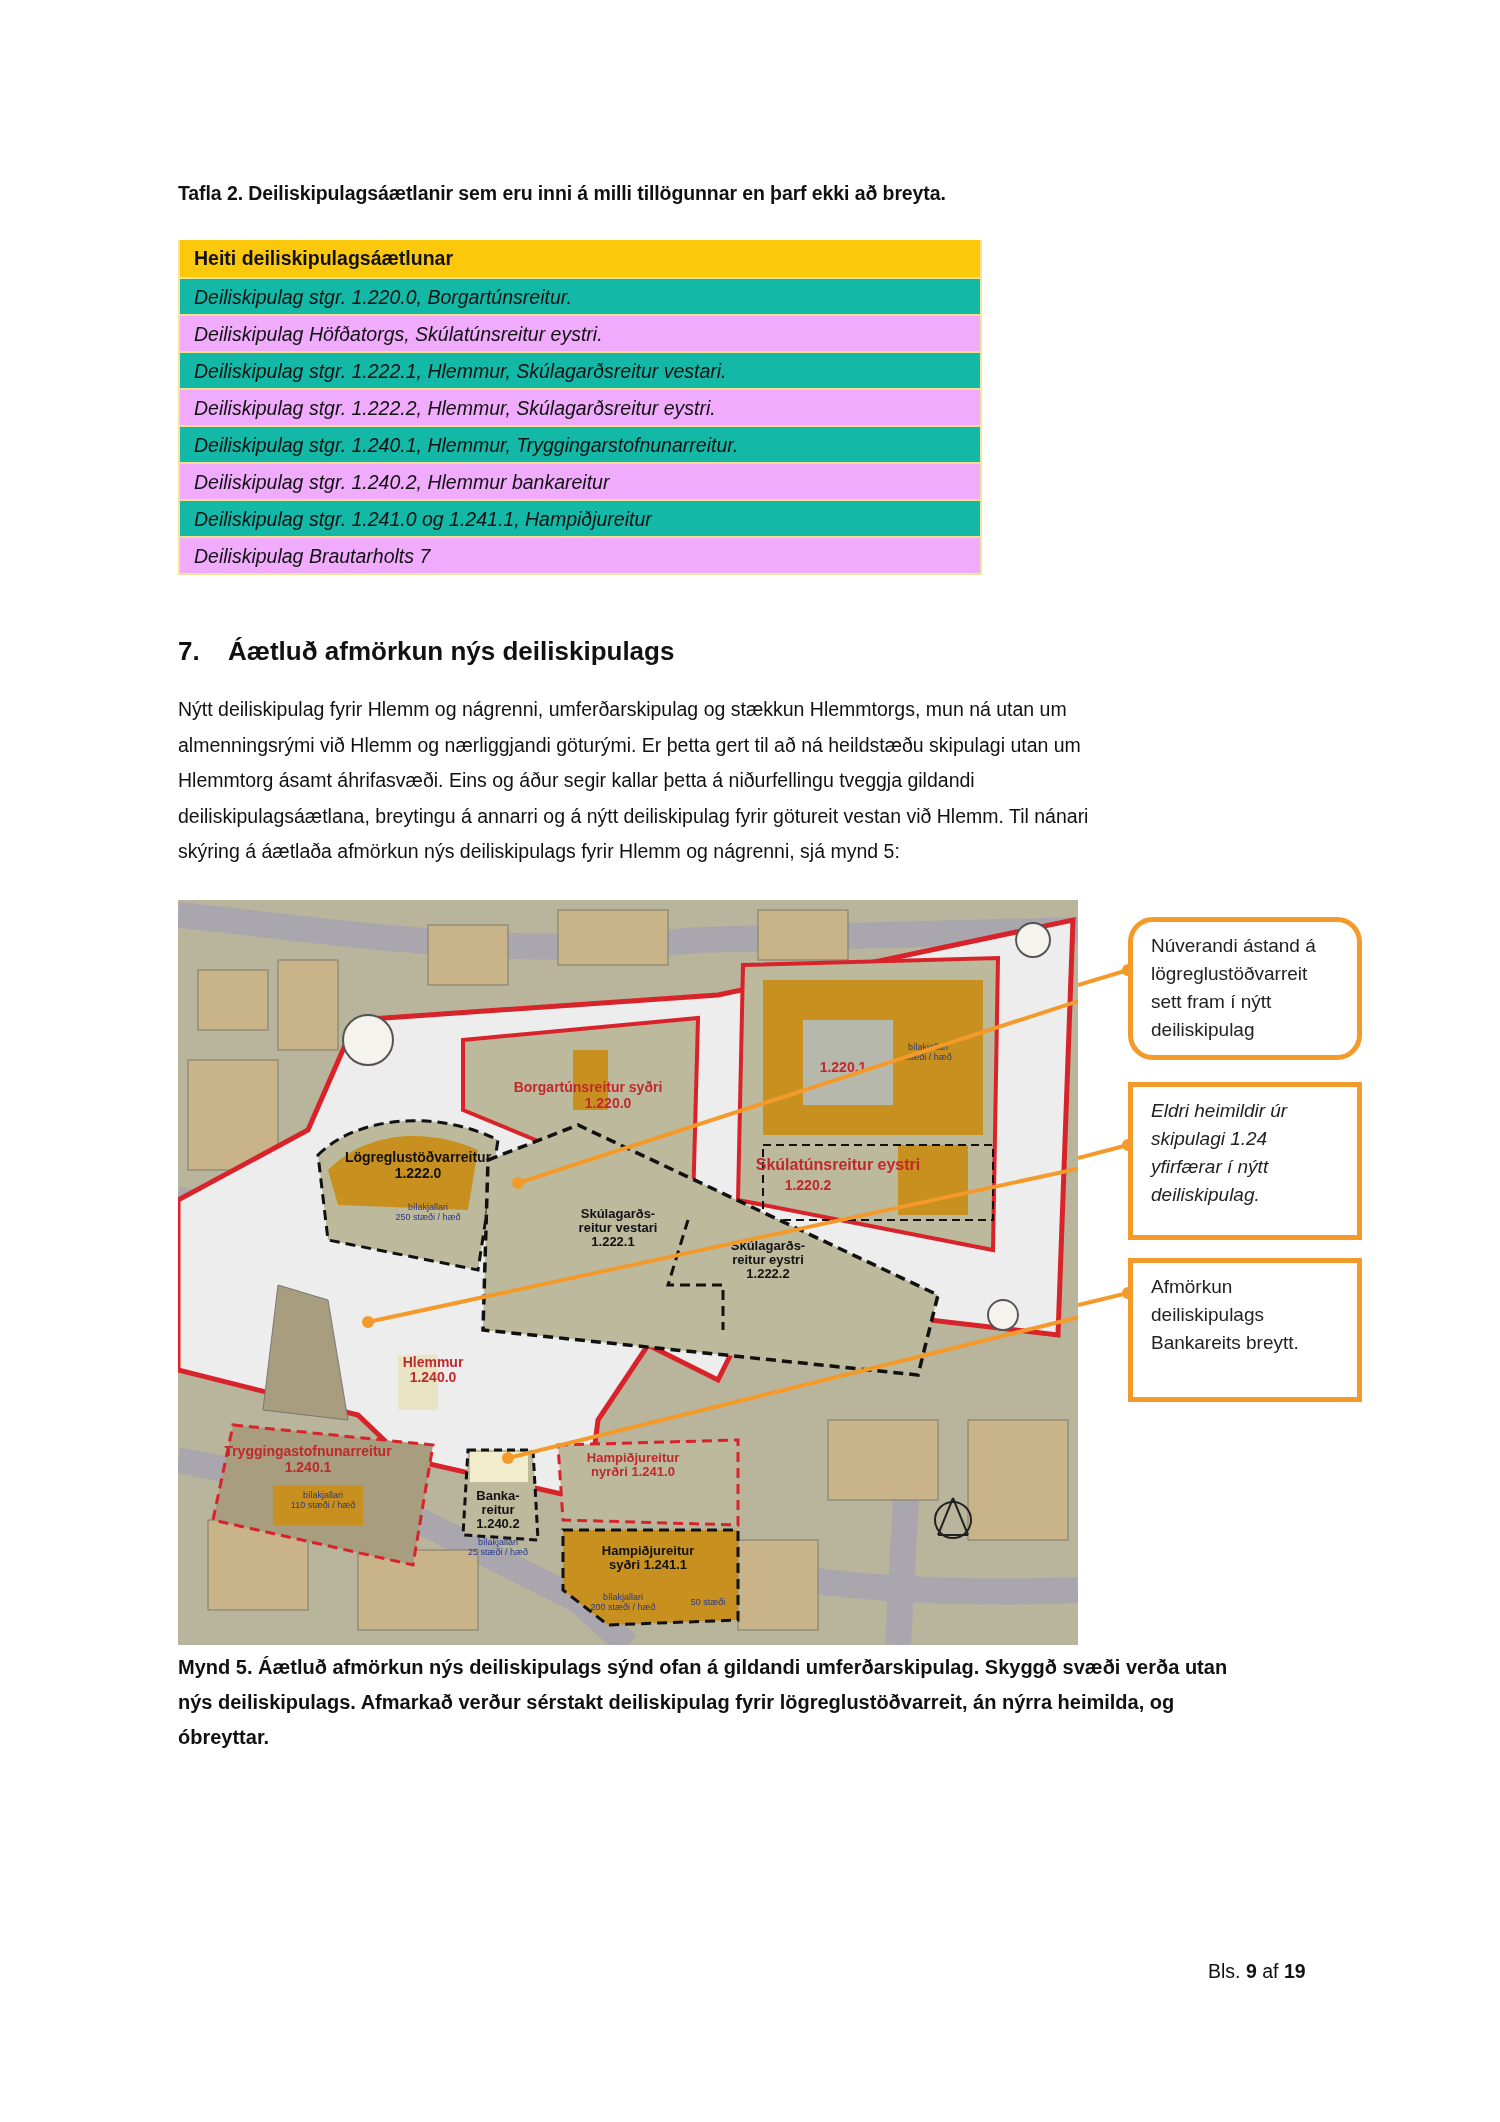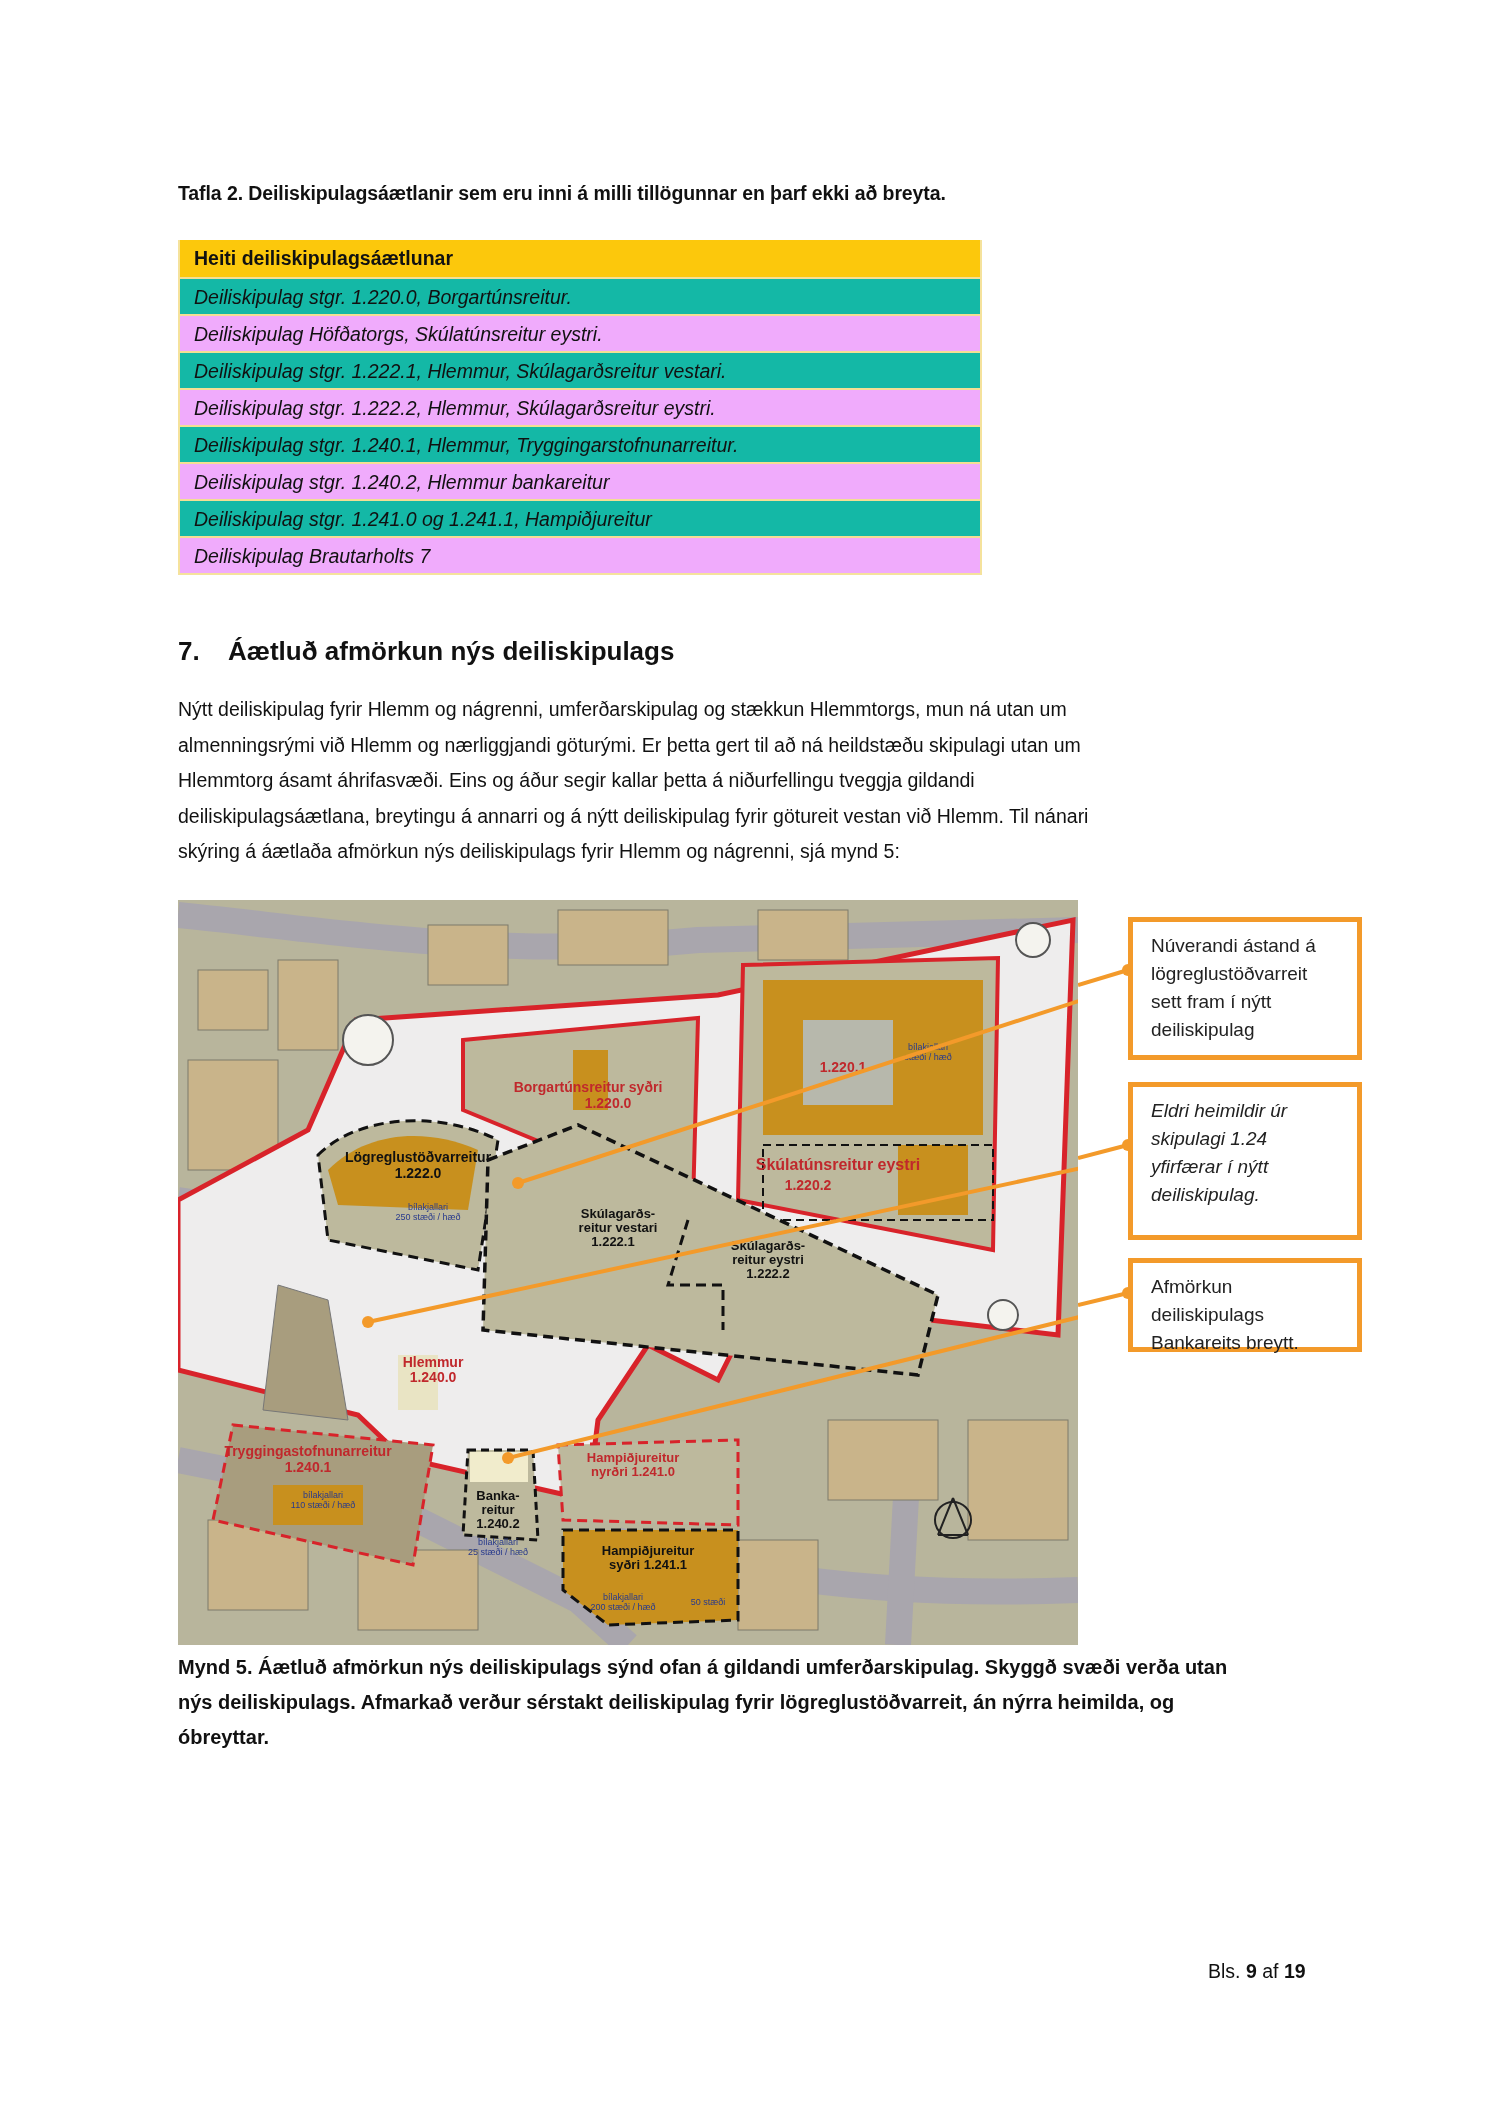--- a/index.html
+++ b/index.html
@@ -158,33 +158,33 @@
 
 <svg class="abs" style="left:1078px;top:900px;" width="60" height="420">
   <line x1="0" y1="85" x2="50" y2="70" stroke="#f39a2a" stroke-width="4"></line>
   <line x1="0" y1="258" x2="50" y2="245" stroke="#f39a2a" stroke-width="4"></line>
   <line x1="0" y1="405" x2="50" y2="393" stroke="#f39a2a" stroke-width="4"></line>
   <circle cx="50" cy="70" r="6" fill="#f39a2a"></circle>
   <circle cx="50" cy="245" r="6" fill="#f39a2a"></circle>
   <circle cx="50" cy="393" r="6" fill="#f39a2a"></circle>
 </svg>
 
-<div class="callout" style="left:1128px;top:917px;width:234px;height:143px;">
+<div class="callout" style="left:1128px;top:917px;width:234px;height:143px;border-radius:25px;">
   <div>Núverandi ástand á</div>
   <div>lögreglustöðvarreit</div>
   <div>sett fram í nýtt</div>
   <div>deiliskipulag</div>
 </div>
 <div class="callout" style="left:1128px;top:1082px;width:234px;height:158px;font-style:italic;">
   <div>Eldri heimildir úr</div>
   <div>skipulagi 1.24</div>
   <div>yfirfærar í nýtt</div>
   <div>deiliskipulag.</div>
 </div>
-<div class="callout" style="left:1128px;top:1258px;width:234px;height:94px;">
+<div class="callout" style="left:1128px;top:1258px;width:234px;height:144px;">
   <div>Afmörkun</div>
   <div>deiliskipulags</div>
   <div>Bankareits breytt.</div>
 </div>
 
 <div class="abs figcap">
   <p>Mynd 5. Áætluð afmörkun nýs deiliskipulags sýnd ofan á gildandi umferðarskipulag. Skyggð svæði verða utan</p>
   <p>nýs deiliskipulags. Afmarkað verður sérstakt deiliskipulag fyrir lögreglustöðvarreit, án nýrra heimilda, og</p>
   <p>óbreyttar.</p>
 </div>

